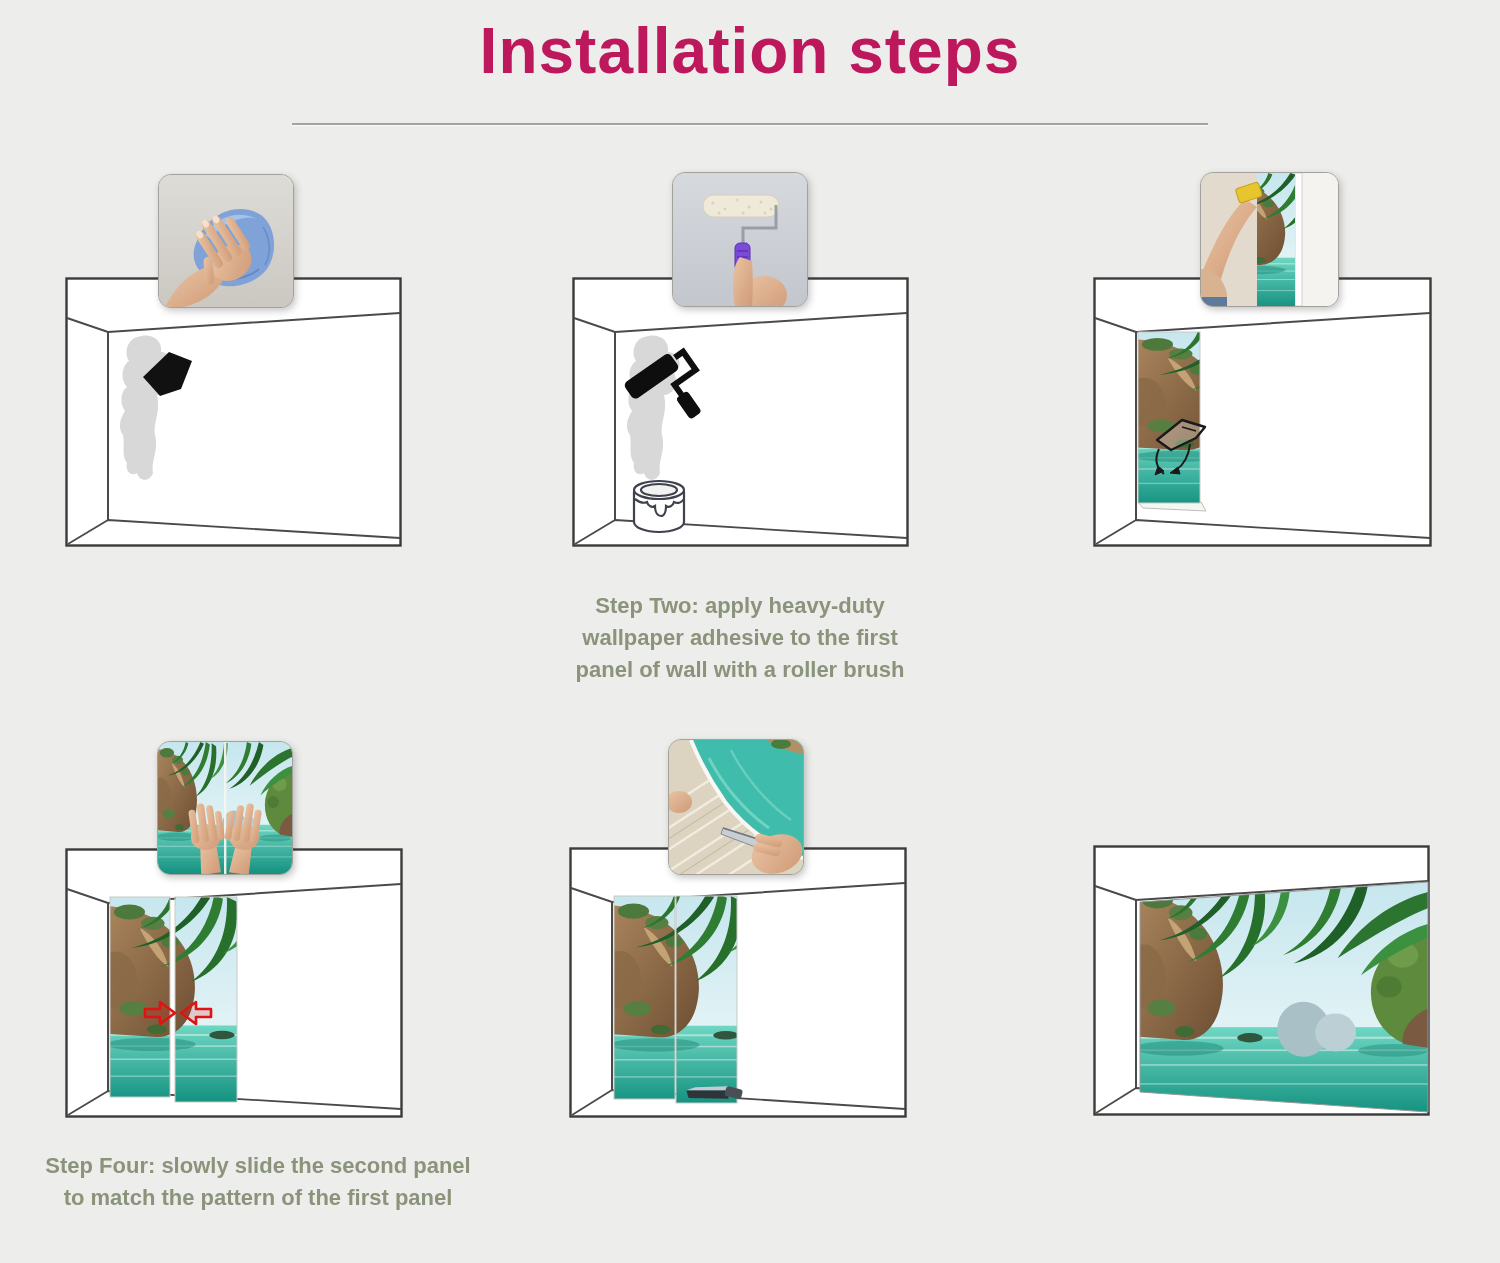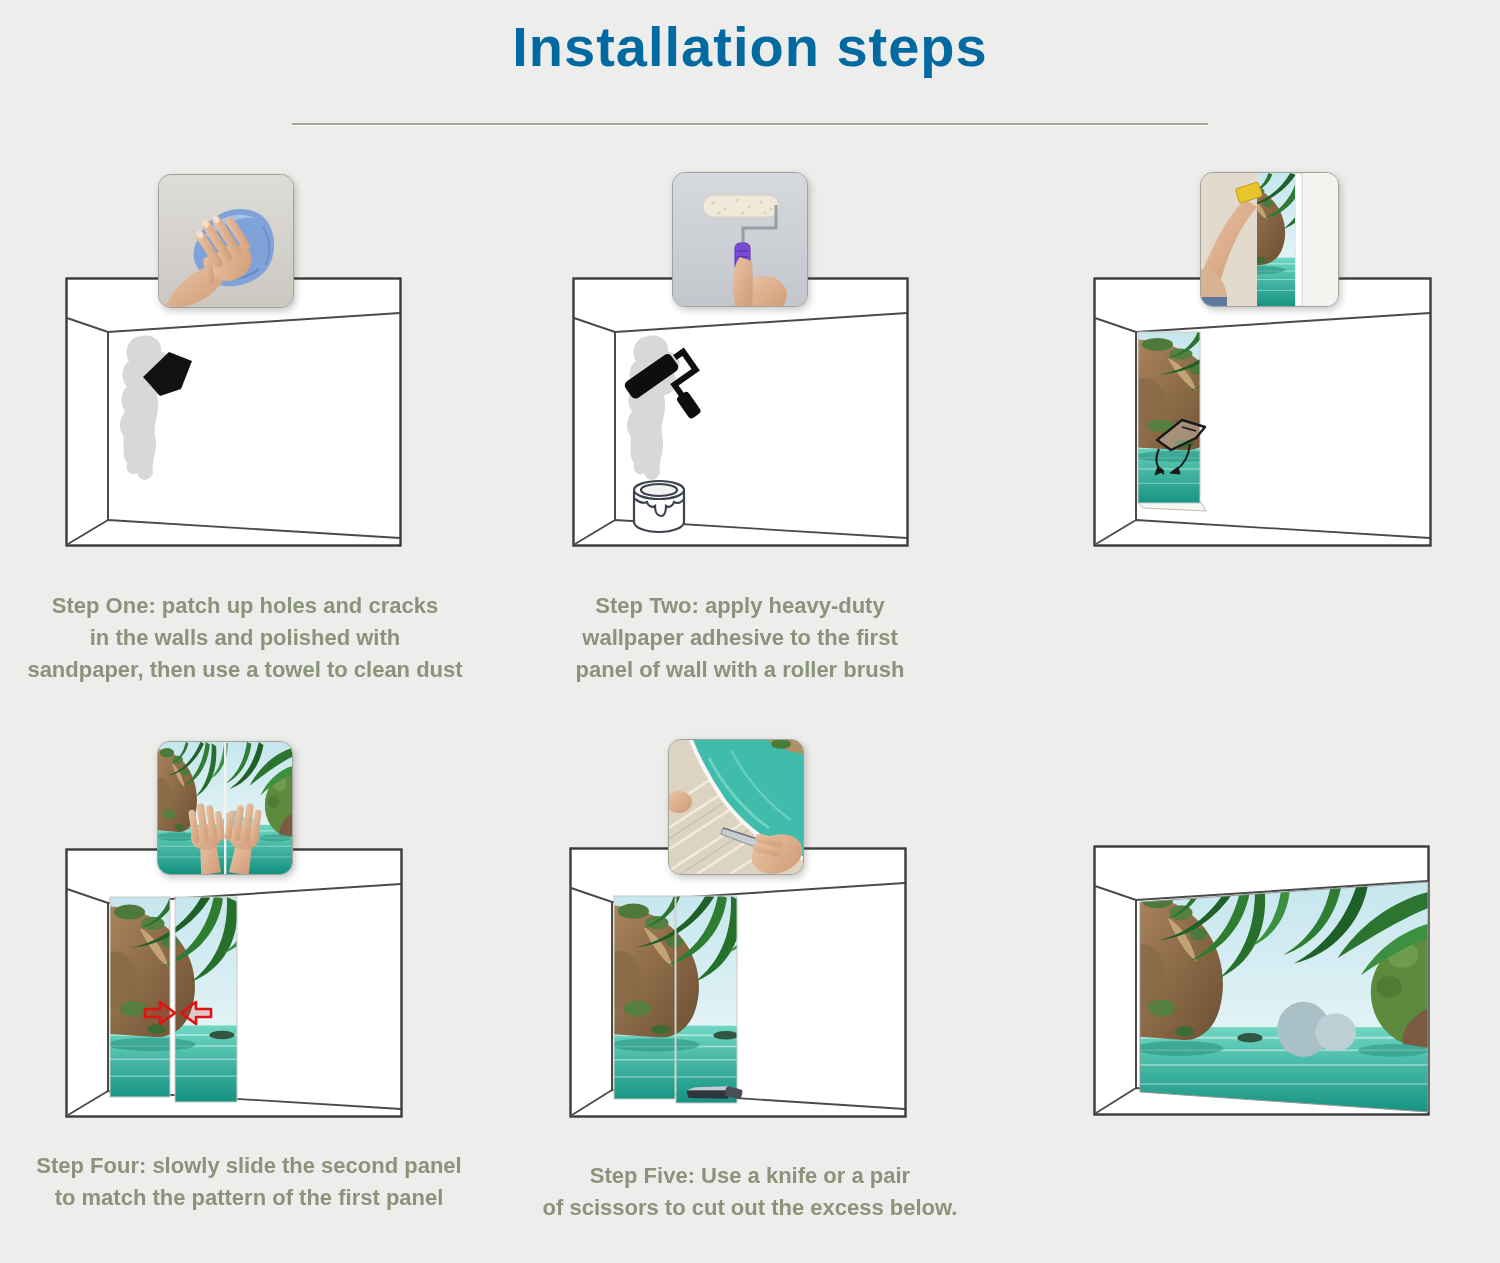--- a/index.html
+++ b/index.html
@@ -1,19 +1,19 @@
 <!DOCTYPE html>
 <html><head>
 <meta charset="utf-8">
 <style>
   html,body{margin:0;padding:0;}
   .canvas{position:relative;width:1500px;height:1263px;background:#ededeb;overflow:hidden;
           font-family:"Liberation Sans",sans-serif;}
   .title{position:absolute;left:0;right:0;top:14px;text-align:center;
-         font-size:56px;font-weight:bold;color:#0369a1;letter-spacing:1px;}
+         font-size:64px;font-weight:bold;color:#be185d;letter-spacing:1px;}
   .divider{position:absolute;left:292px;top:123px;width:916px;height:0;
            border-top:2px solid #a3a39b;border-bottom:1px solid #fbfbf9;}
   .room{position:absolute;}
   .inset{position:absolute;border-radius:13px;border:1px solid #a3a19c;overflow:hidden;
          box-shadow:2px 3px 7px rgba(70,70,70,.30);background:#d8d6d1;}
   .inset svg{display:block;}
   .caption{position:absolute;text-align:center;font-weight:bold;font-size:22px;
            line-height:1.45;color:#8b947b;}
 </style>
 </head>
@@ -113,21 +113,20 @@
         <rect x="63" y="38" width="9" height="48" rx="4.5"></rect>
         <rect x="74" y="40" width="9" height="46" rx="4.5"></rect>
         <rect x="85" y="48" width="8.5" height="38" rx="4.2"></rect>
         <rect x="40" y="68" width="9" height="28" rx="4.5" transform="rotate(28 44 82)"></rect>
         <ellipse cx="56.5" cy="47" rx="3" ry="4" fill="#f4e0cd"></ellipse>
         <ellipse cx="67.5" cy="41" rx="3" ry="4" fill="#f4e0cd"></ellipse>
         <ellipse cx="78.5" cy="43" rx="3" ry="4" fill="#f4e0cd"></ellipse>
       </g>
     </svg>
   </div>
-  <div class="caption" style="left:5px;top:590px;width:480px">Step One: patch up holes and cracks<br>in the walls and polished with<br>sandpaper, then use a towel to clean dust</div>
 
   <svg class="room" style="left:572px;top:277px" width="337" height="270" viewBox="0 0 337 270">
     <rect x="1.5" y="1.5" width="334" height="267" fill="#ffffff" stroke="#3b3b3b" stroke-width="2.4"></rect>
     <path d="M2,41 L43,55 L335,36" fill="none" stroke="#4a4a4a" stroke-width="2"></path>
     <path d="M43,55 L43,243" fill="none" stroke="#4a4a4a" stroke-width="2"></path>
     <path d="M43,243 L3,267 M43,243 L335,261" fill="none" stroke="#4a4a4a" stroke-width="1.8"></path>
     <path fill="#d8d8d8" d="M72,60 C85,55 98,62 96,75 C108,76 112,90 102,96 C108,108 100,118 92,118 C96,136 88,144 90,158 C94,174 86,182 88,196 C84,206 74,204 72,196 C66,200 60,194 62,186 C56,178 60,168 58,158 C52,150 56,140 60,134 C54,126 56,114 62,110 C54,100 58,88 64,84 C58,74 64,62 72,60 Z"></path>
     <g transform="rotate(-35 88 108)">
       <rect x="58" y="86" width="56" height="20" rx="5" fill="#0e0e0e"></rect>
       <path d="M116,94 h10 v22 h-26 v14" fill="none" stroke="#0e0e0e" stroke-width="6"></path>
@@ -249,21 +248,21 @@
       <g fill="url(#gSkin)" transform="rotate(8 86 95)">
         <path d="M76,132 L79,103 L95,103 L96,132 Z"></path>
         <ellipse cx="86" cy="95" rx="15" ry="13"></ellipse>
         <rect x="67" y="71" width="6.5" height="29" rx="3.2"></rect>
         <rect x="75" y="64" width="7" height="36" rx="3.5"></rect>
         <rect x="84" y="61" width="7.5" height="39" rx="3.7"></rect>
         <rect x="93" y="66" width="7" height="34" rx="3.5"></rect>
       </g>
     </svg>
   </div>
-  <div class="caption" style="left:9px;top:1150px;width:480px">Step Four: slowly slide the second panel<br>to match the pattern of the first panel</div>
+  <div class="caption" style="left:18px;top:1150px;width:480px">Step Four: slowly slide the second panel<br>to match the pattern of the first panel</div>
 
   <svg class="room" style="left:569px;top:847px" width="338" height="271" viewBox="0 0 338 271">
     <defs>
       <clipPath id="s5a">
           <rect x="45" y="49" width="61" height="203"></rect>
         </clipPath>
       <clipPath id="s5b">
           <rect x="107" y="49" width="61" height="207"></rect>
         </clipPath>
     </defs>
@@ -307,21 +306,20 @@
       <ellipse cx="10" cy="62" rx="13" ry="11" fill="url(#gSkin)"></ellipse>
       <polygon points="54,88 92,100 89,108 52,94" fill="#c9ced4" stroke="#878d94"></polygon>
       <line x1="54" y1="88" x2="92" y2="100" stroke="#6f757c" stroke-width="1.5"></line>
       <g fill="url(#gSkin)">
         <ellipse cx="108" cy="114" rx="26" ry="19" transform="rotate(-18 108 114)"></ellipse>
         <rect x="86" y="96" width="28" height="9" rx="4.5" transform="rotate(14 100 100)"></rect>
         <rect x="84" y="105" width="28" height="9" rx="4.5" transform="rotate(14 98 109)"></rect>
       </g>
     </svg>
   </div>
-  <div class="caption" style="left:505px;top:1160px;width:490px">Step Five: Use a knife or a pair<br>of scissors to cut out the excess below.</div>
 
   <svg class="room" style="left:1093px;top:845px" width="337" height="271" viewBox="0 0 337 271">
     <defs>
         <clipPath id="s6c">
           <polygon points="47,57 335,37 335,267 47,247"></polygon>
         </clipPath>
       </defs>
     <rect x="1.5" y="1.5" width="334" height="268" fill="#ffffff" stroke="#3b3b3b" stroke-width="2.4"></rect>
     <path d="M2,41 L43,55 L335,36" fill="none" stroke="#4a4a4a" stroke-width="2"></path>
     <path d="M43,55 L43,243" fill="none" stroke="#4a4a4a" stroke-width="2"></path>

